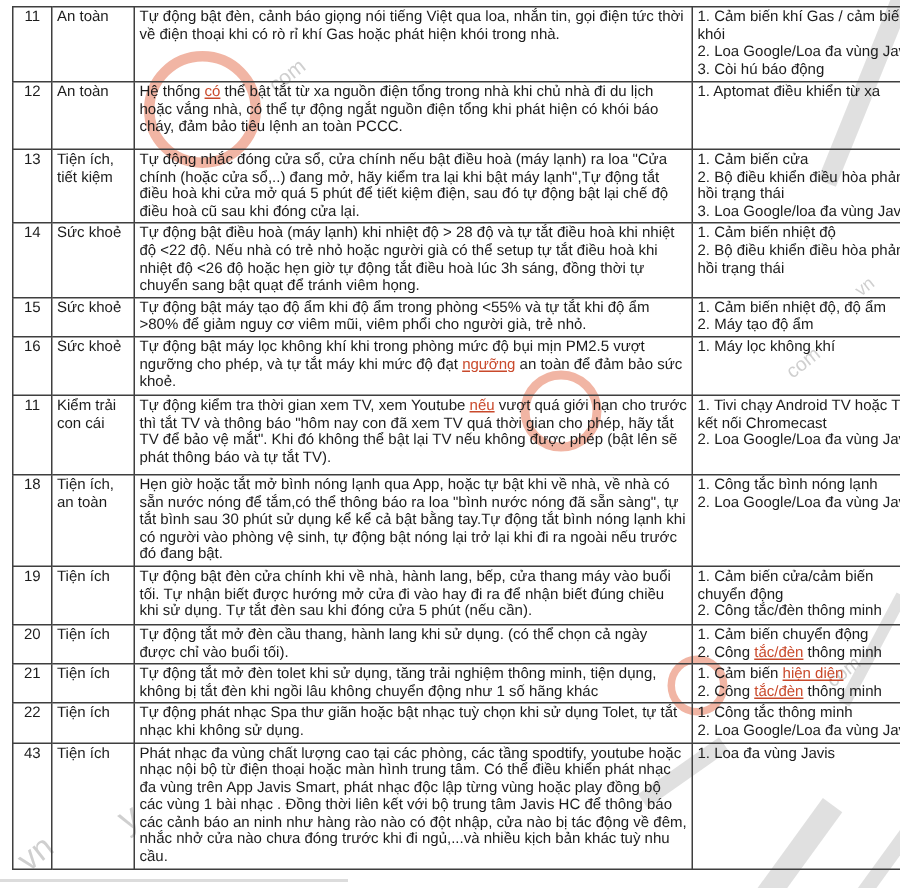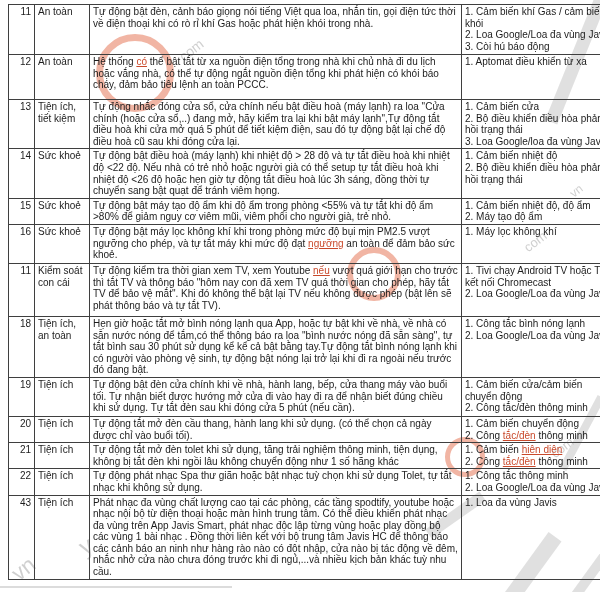--- a/index.html
+++ b/index.html
@@ -11,21 +11,21 @@
            border-radius:50%;background:transparent;}
   .wm-bar{position:absolute;background:#d6d6d6;opacity:0.75;}
   .wm-text{position:absolute;color:#c4c4c4;opacity:0.8;white-space:nowrap;
            font-family:"Liberation Sans",sans-serif;}
   .wm-line{position:absolute;background:#dcdcdc;}
   
   #scenario-table{position:absolute;left:8px;top:4px;z-index:1;border-collapse:collapse;
                   table-layout:fixed;width:588px;background:transparent;}
   #scenario-table td{border:1px solid #3f3f3f;vertical-align:top;padding:1px 3px;
                      font-size:10px;line-height:11.6px;color:#1c1c1c;word-wrap:break-word;}
-  td.c-no{width:19px;text-align:right;vertical-align:middle;padding:1px 0;}
+  td.c-no{width:19px;text-align:center;vertical-align:middle;padding:1px 0;}
   td.c-cat{width:48px;vertical-align:middle;padding:1px 2px;}
   td.c-desc{width:365px;margin-top:32px;}
   td.c-dev{width:150px;}
   .dev-line{margin:0;padding:0;}
   .hl{color:#c9492b;text-decoration:underline;}
 </style>
 </head>
 <body>
 
 <div id="page">
@@ -99,21 +99,21 @@
         <tr class="row" style="height: 39px;">
       <td class="c-no">16</td>
       <td class="c-cat">Sức khoẻ</td>
       <td class="c-desc">Tự động bật máy lọc không khí khi trong phòng mức độ bụi mịn PM2.5 vượt ngưỡng cho phép, và tự tắt máy khi mức độ đạt <span class="hl">ngưỡng</span> an toàn để đảm bảo sức khoẻ.</td>
       <td class="c-dev">
             <div class="dev-line">1. Máy lọc không khí</div>
           </td>
     </tr>
         <tr class="row" style="height: 53px;">
       <td class="c-no">11</td>
-      <td class="c-cat">Kiểm soát con cái</td>
+      <td class="c-cat">Kiểm trải con cái</td>
       <td class="c-desc">Tự động kiểm tra thời gian xem TV, xem Youtube <span class="hl">nếu</span> vượt quá giới hạn cho trước thì tắt TV và thông báo "hôm nay con đã xem TV quá thời gian cho phép, hãy tắt TV để bảo vệ mắt". Khi đó không thể bật lại TV nếu không được phép (bật lên sẽ phát thông báo và tự tắt TV).</td>
       <td class="c-dev">
             <div class="dev-line">1. Tivi chạy Android TV hoặc TV kết nối Chromecast</div>
             <div class="dev-line">2. Loa Google/Loa đa vùng Javis</div>
           </td>
     </tr>
         <tr class="row" style="height: 61px;">
       <td class="c-no">18</td>
       <td class="c-cat">Tiện ích, an toàn</td>
       <td class="c-desc">Hẹn giờ hoặc tắt mở bình nóng lạnh qua App, hoặc tự bật khi về nhà, về nhà có sẵn nước nóng để tắm,có thể thông báo ra loa "bình nước nóng đã sẵn sàng", tự tắt bình sau 30 phút sử dụng kể kể cả bật bằng tay.Tự động tắt bình nóng lạnh khi có người vào phòng vệ sinh, tự động bật nóng lại trở lại khi đi ra ngoài nếu trước đó đang bật.</td>

